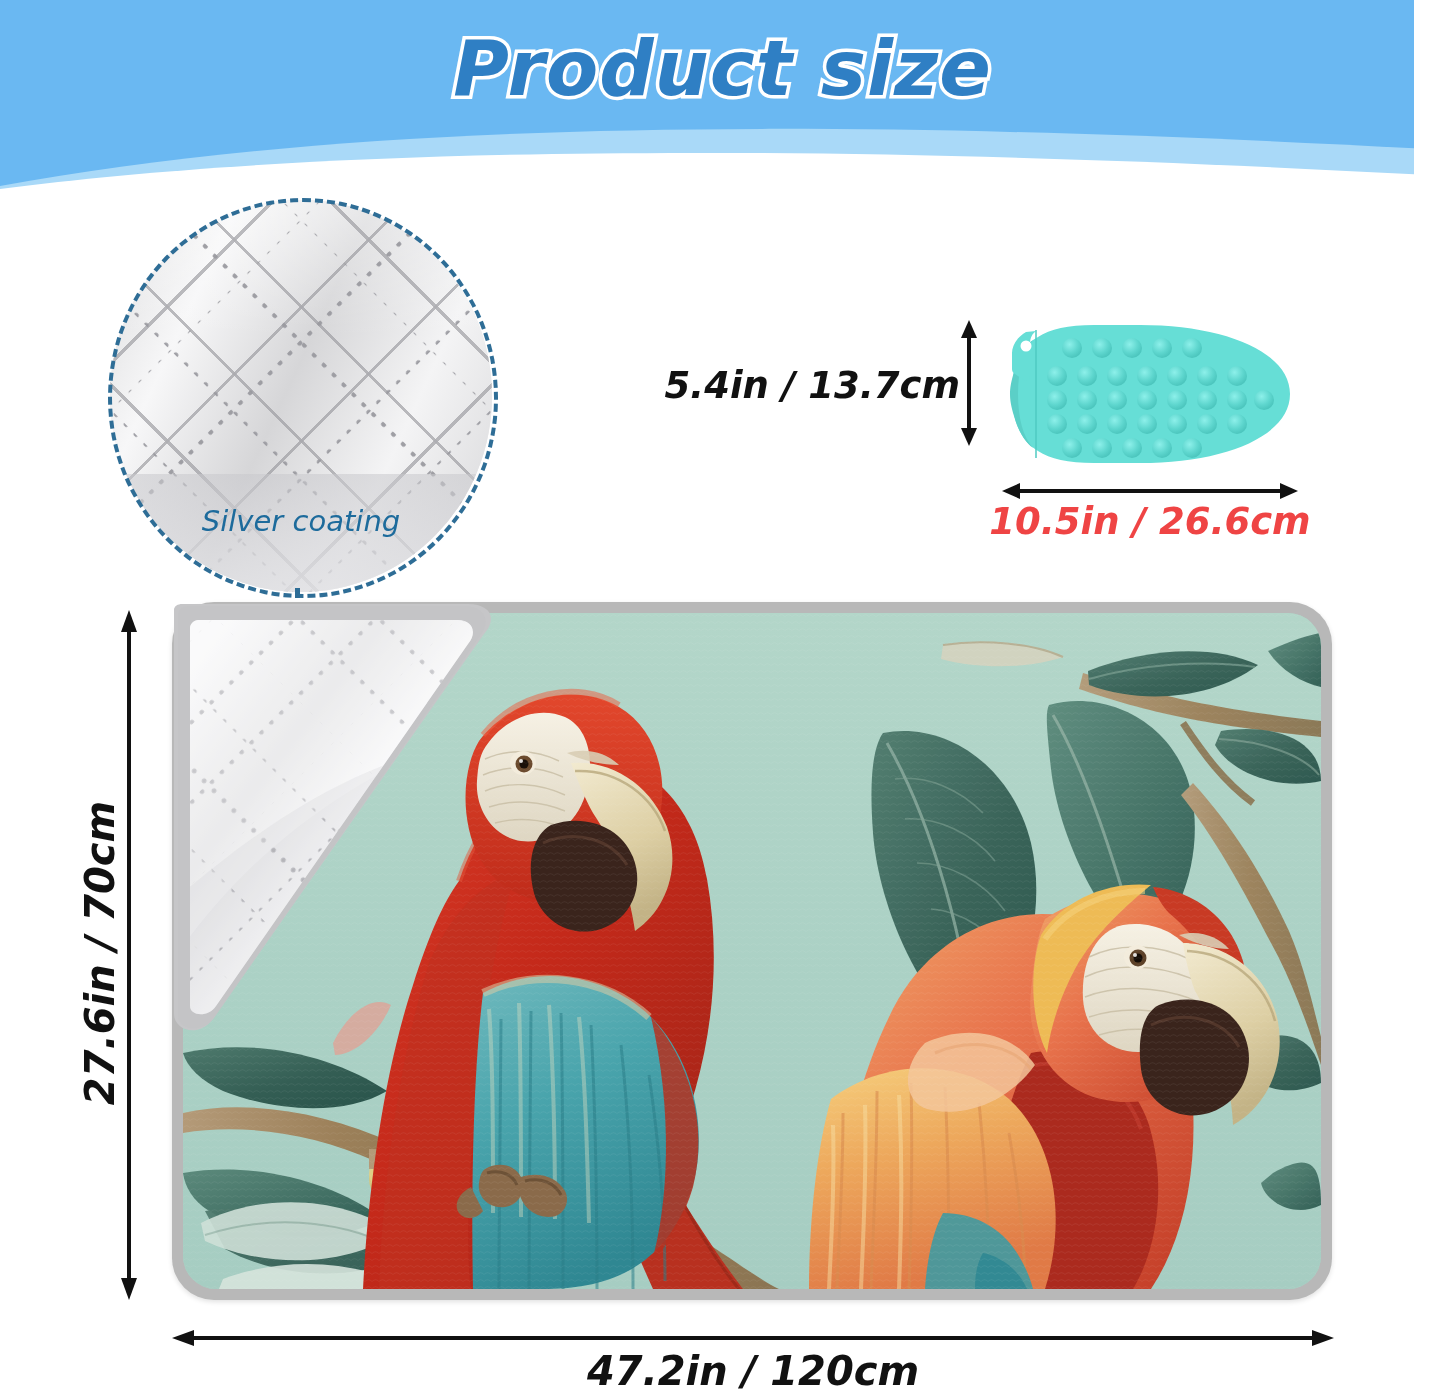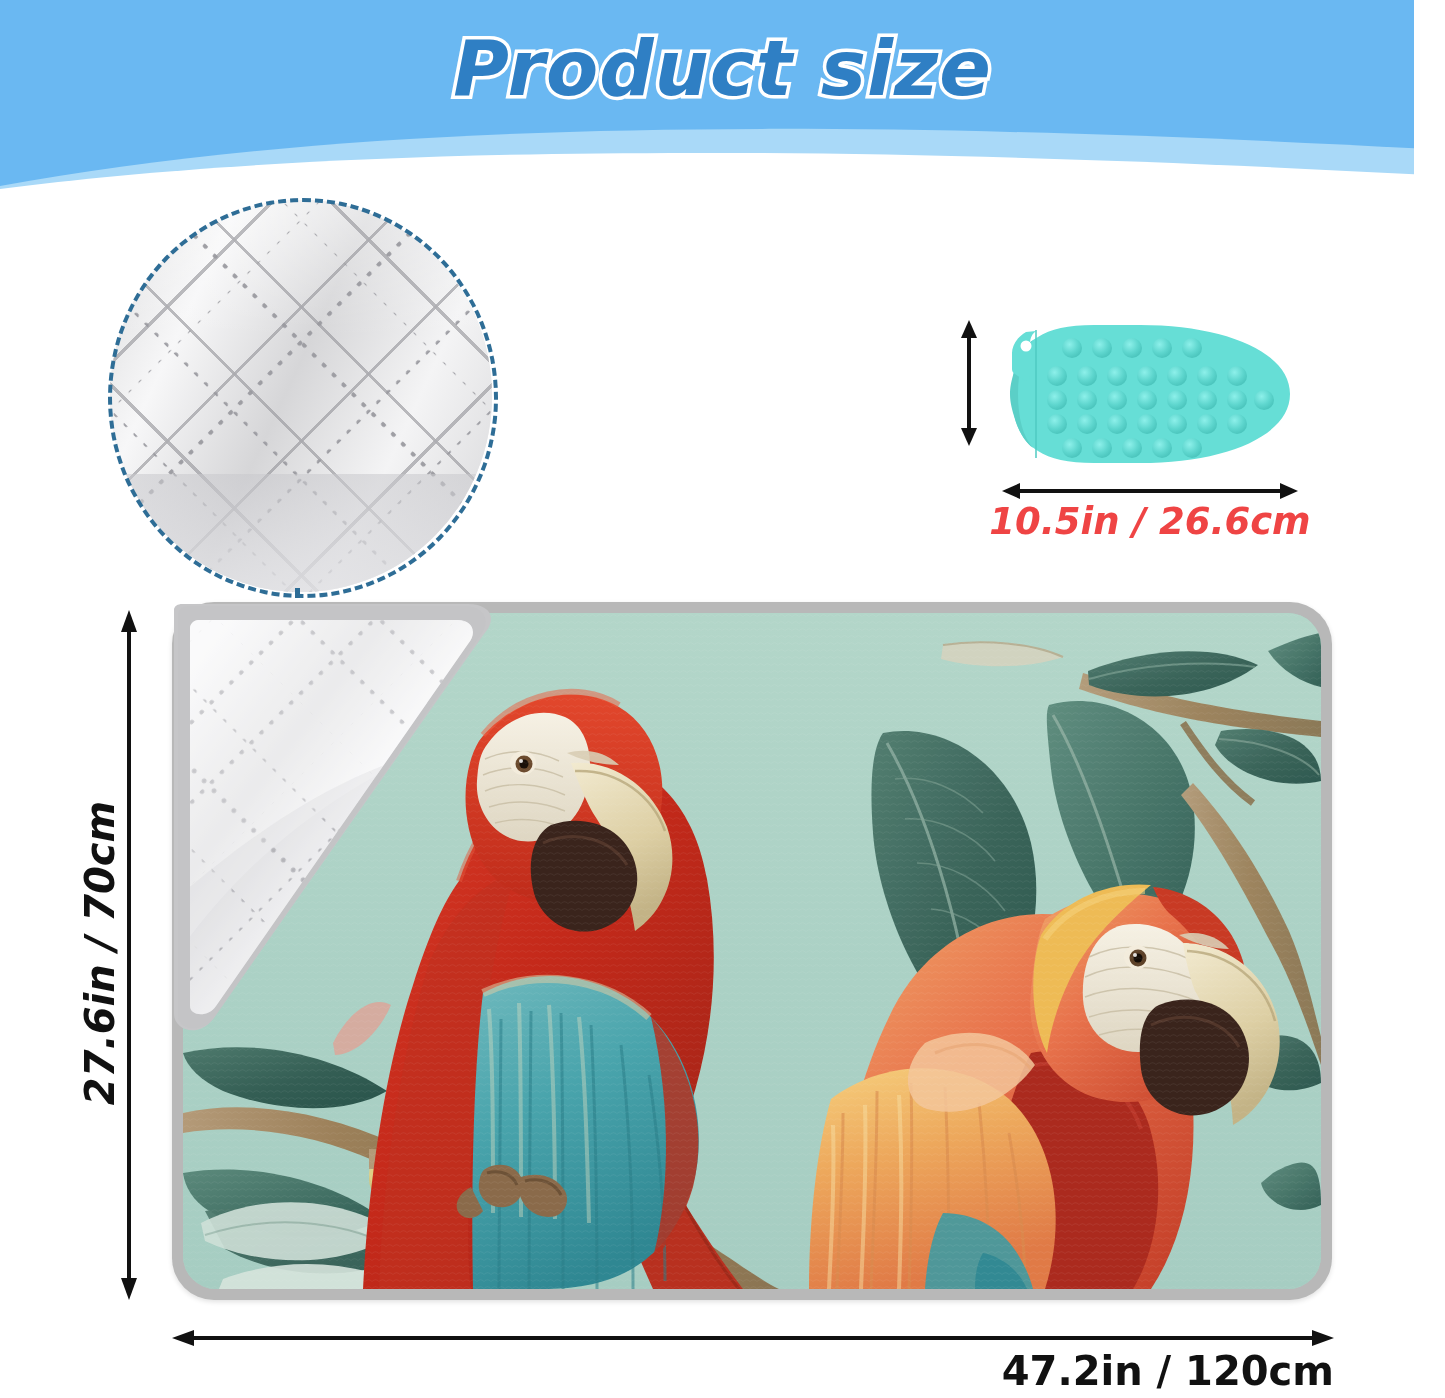--- a/index.html
+++ b/index.html
@@ -119,22 +119,22 @@
   #dim-left-arrow{position:absolute;left:120px;top:610px;width:18px;height:690px;}
   #dim-left-label{
     position:absolute;left:-250px;top:930px;width:700px;
     transform:rotate(-90deg);transform-origin:center center;
     text-align:center;
     font-size:40px;font-style:italic;font-weight:bold;color:#111;
     font-family:"DejaVu Sans", sans-serif;white-space:nowrap;
   }
   #dim-bottom-arrow{position:absolute;left:172px;top:1328px;width:1162px;height:20px;}
   #dim-bottom-label{
-    position:absolute;left:172px;top:1348px;width:1162px;text-align:right;
-    font-size:40px;font-weight:bold;color:#111;
+    position:absolute;left:172px;top:1348px;width:1162px;text-align:center;
+    font-size:40px;font-style:italic;font-weight:bold;color:#111;
     font-family:"DejaVu Sans", sans-serif;white-space:nowrap;
   }
 </style>
 </head>
 <body>
 
 <div id="stage">
 
   <div id="header-banner">
     <svg width="1445" height="190" viewBox="0 0 1445 190" preserveAspectRatio="none">
@@ -172,20 +172,21 @@
           <rect x="-220" y="156" width="820" height="8" fill="url(#dotline)"></rect>
           <rect x="-220" y="248" width="820" height="8" fill="url(#dotline)"></rect>
           <rect x="-220" y="340" width="820" height="8" fill="url(#dotline)"></rect>
           <rect x="-220" y="432" width="820" height="8" fill="url(#dotline)"></rect>
         </g>
       </g>
     </svg>
     <div id="silver-shade"></div>
   </div>
   <div id="silver-circle-ring"></div>
+  <div id="silver-label">Silver coating</div>
 
   <div id="leader-v"></div>
   <div id="leader-h"></div>
   <div id="leader-dot"></div>
 
   <div id="iron-pad-wrap">
     <svg id="iron-pad" viewBox="0 0 320 152" width="320" height="152">
       <defs>
         <radialGradient id="bumpG" cx="38%" cy="32%" r="72%">
           <stop offset="0%" stop-color="#8df0ea"></stop>
@@ -242,20 +243,21 @@
           <circle cx="202" cy="130" r="10"></circle>
       </g>
     </svg>
   </div>
 
   <svg style="position:absolute;left:956px;top:318px;" width="26" height="130" viewBox="0 0 26 130">
     <line x1="13" y1="12" x2="13" y2="118" stroke="#111" stroke-width="4"></line>
     <polygon points="13,2 5,20 21,20" fill="#111"></polygon>
     <polygon points="13,128 5,110 21,110" fill="#111"></polygon>
   </svg>
+  <div id="pad-v-label">5.4in / 13.7cm</div>
 
   <svg style="position:absolute;left:1000px;top:478px;" width="300" height="26" viewBox="0 0 300 26">
     <line x1="12" y1="13" x2="288" y2="13" stroke="#111" stroke-width="4"></line>
     <polygon points="2,13 20,5 20,21" fill="#111"></polygon>
     <polygon points="298,13 280,5 280,21" fill="#111"></polygon>
   </svg>
   <div id="pad-h-label">10.5in / 26.6cm</div>
 
   <div id="mat">
     <div id="mat-face">

